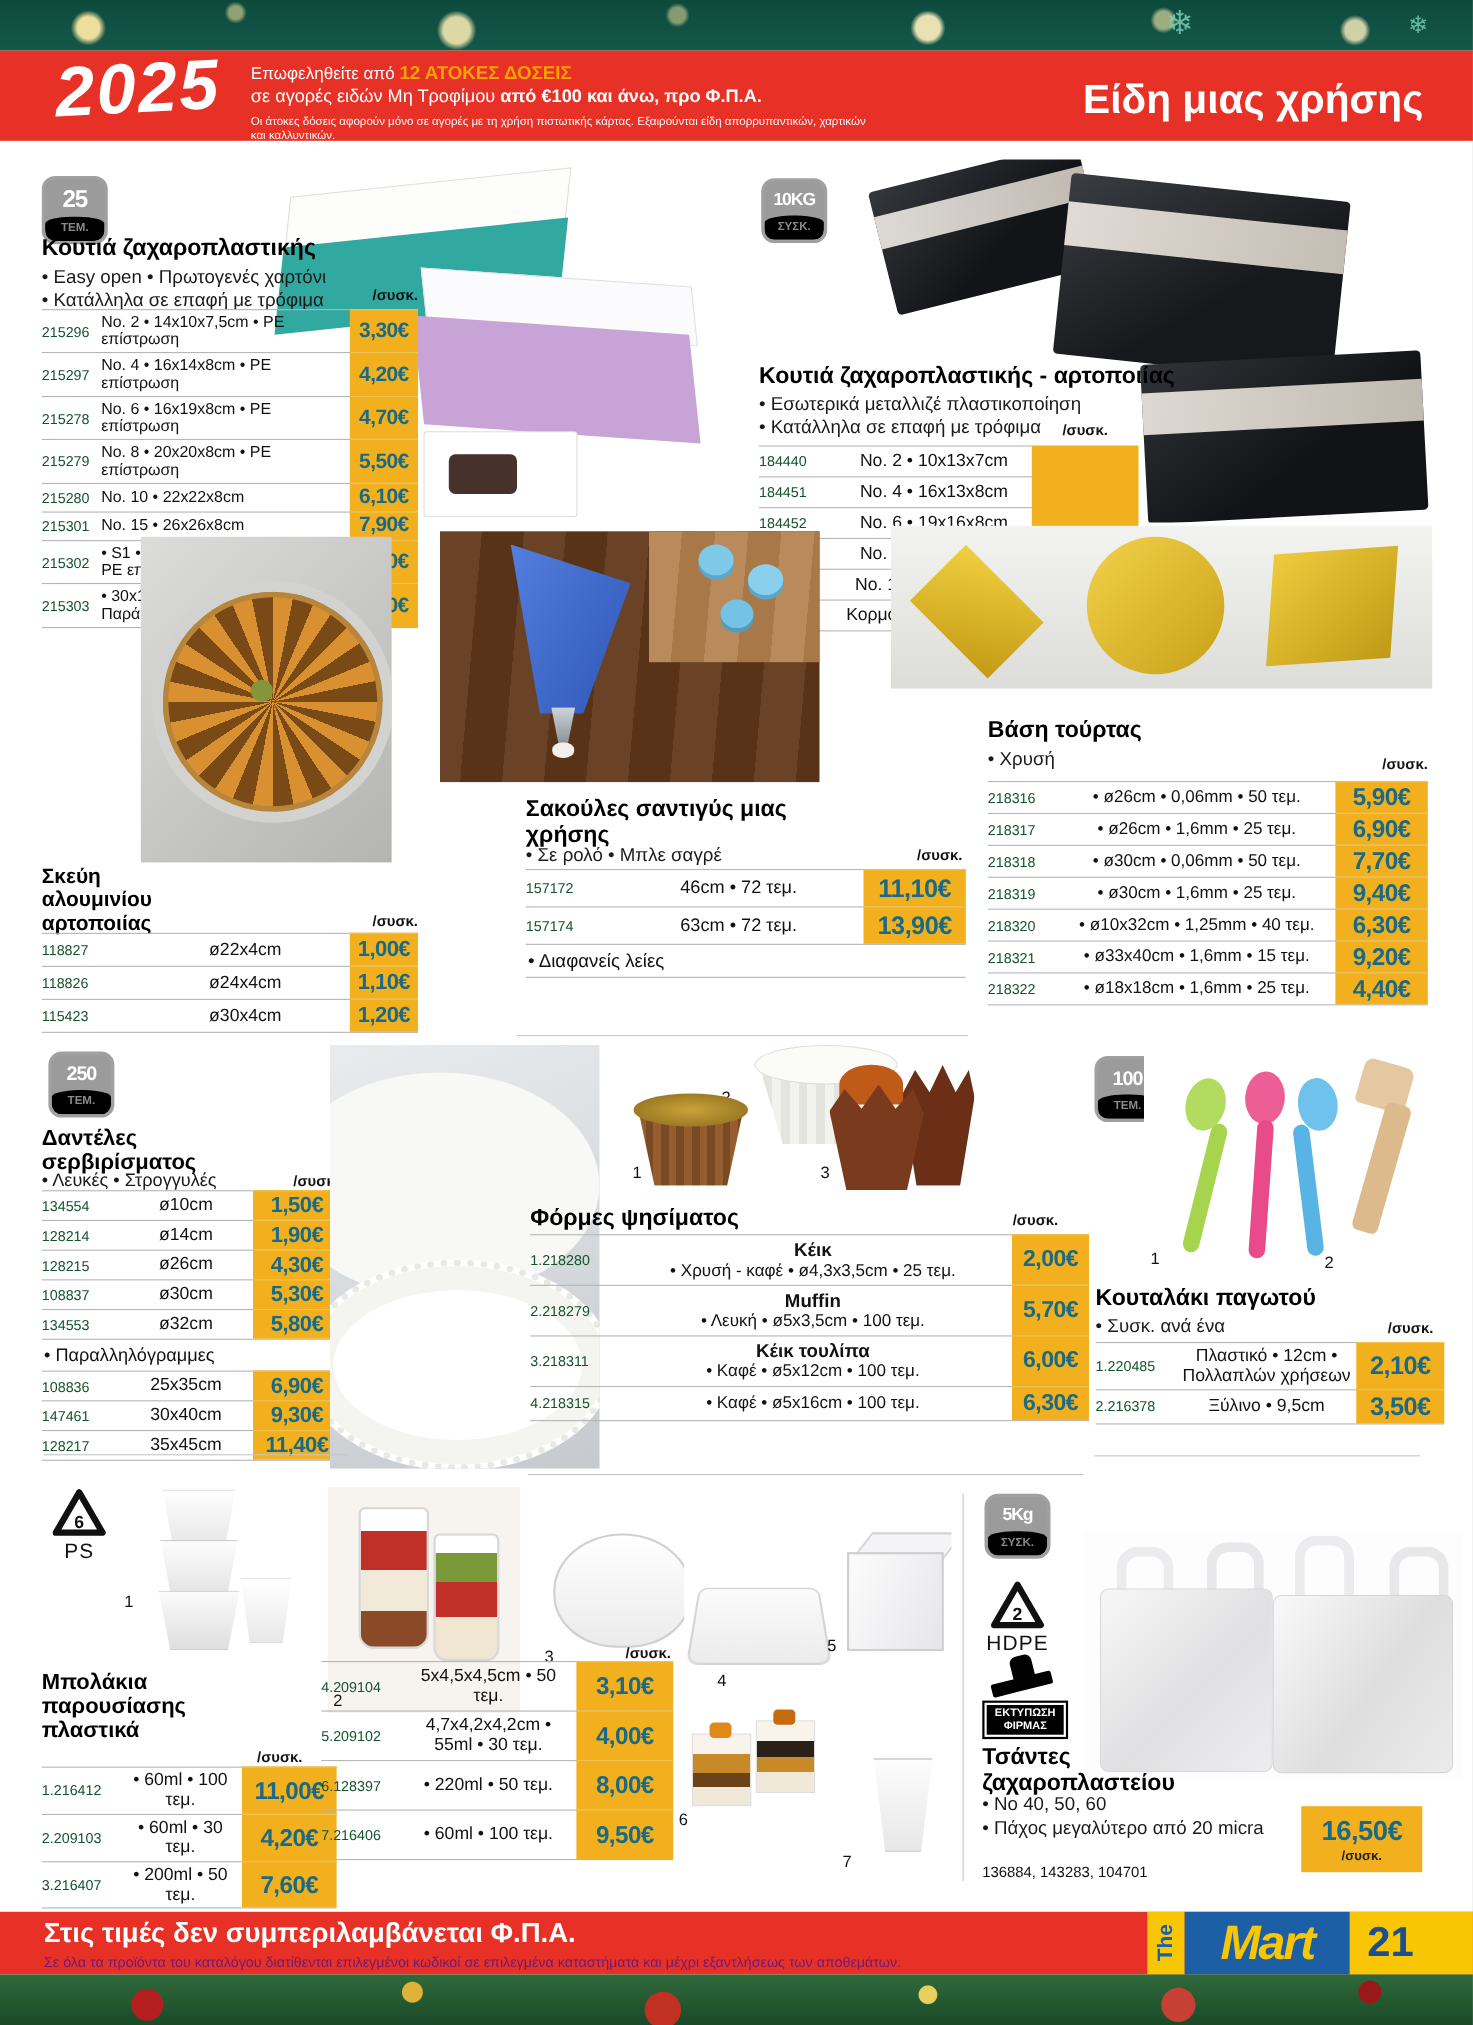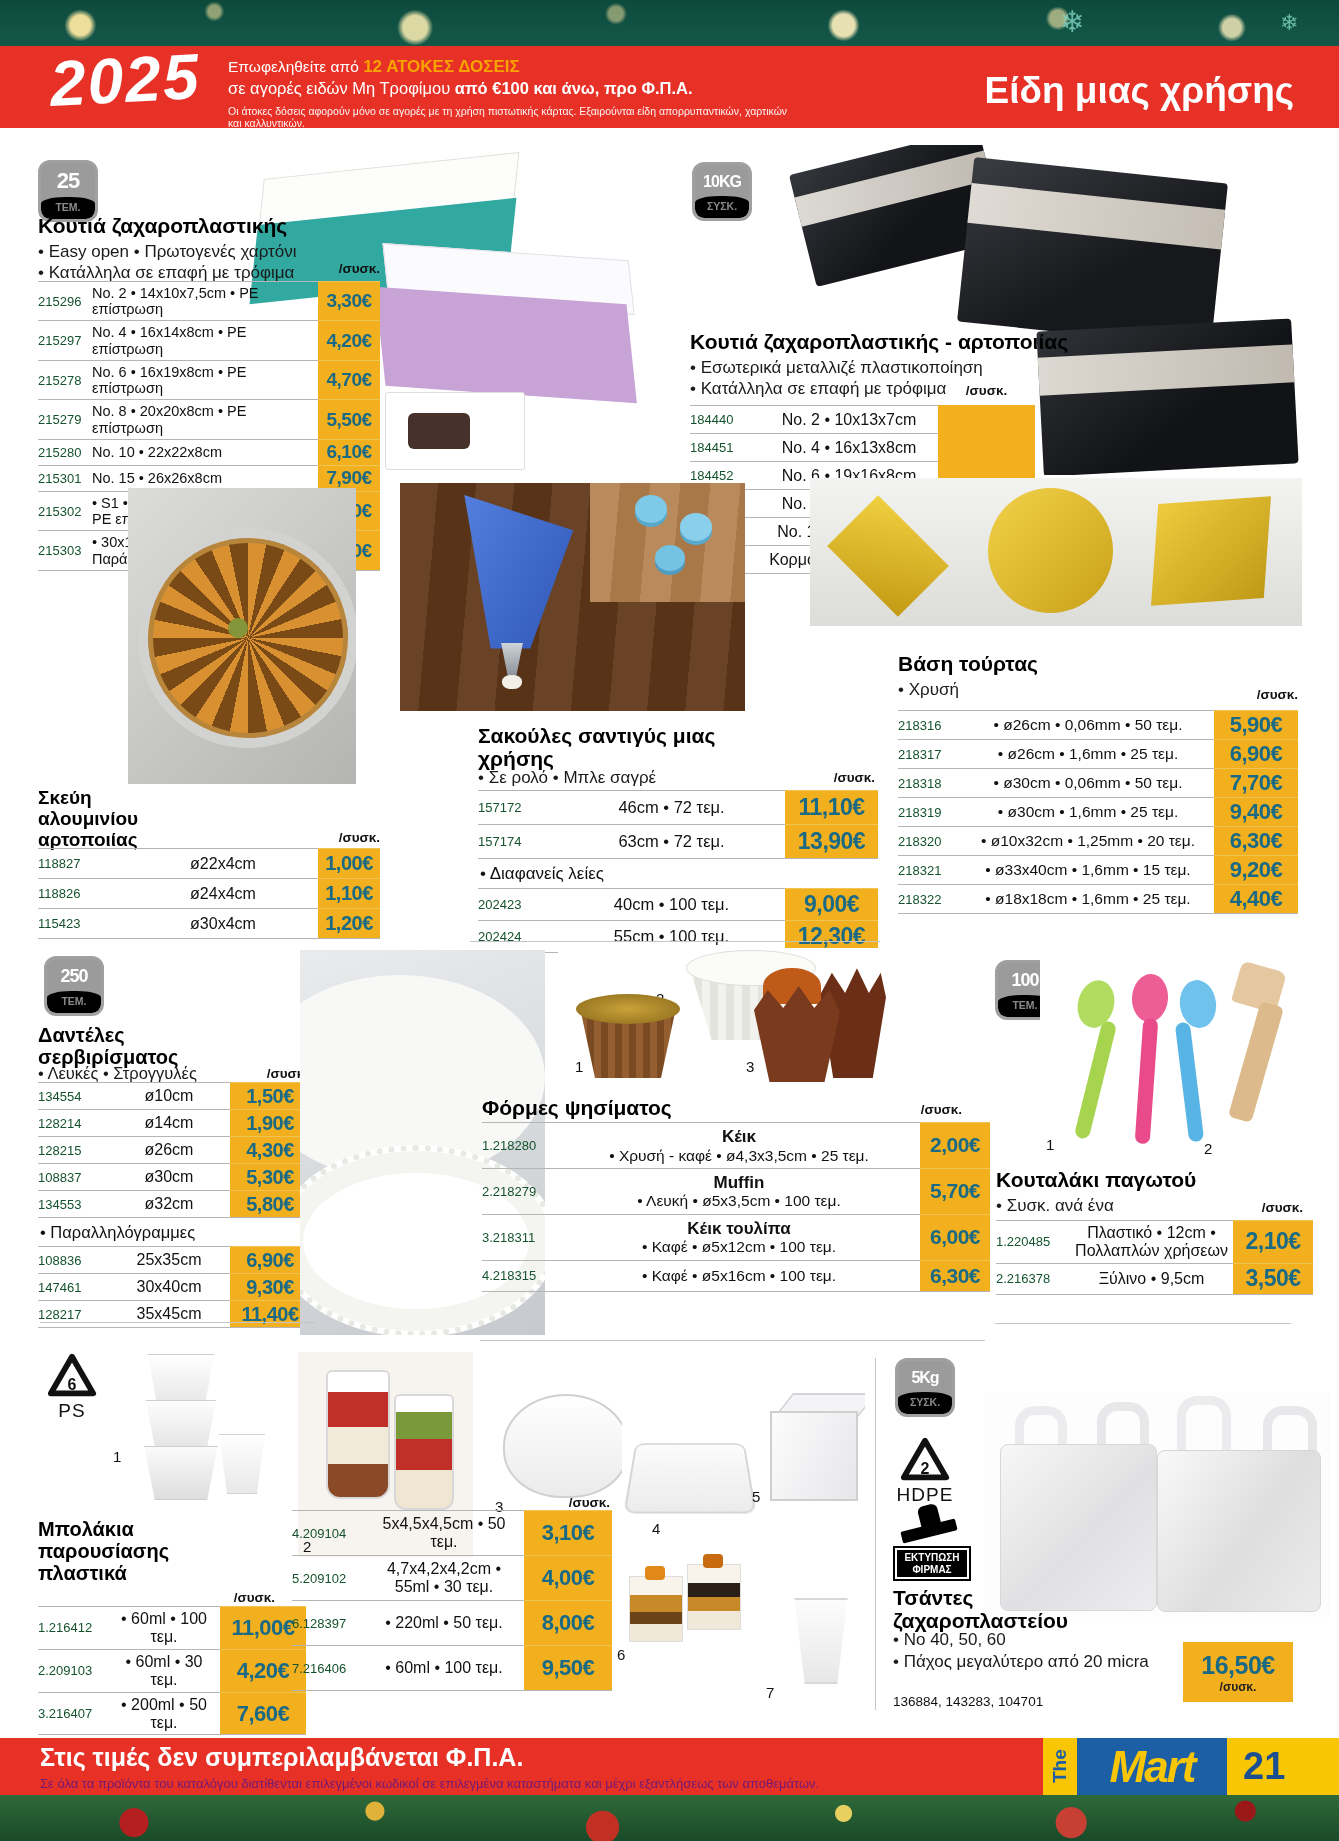--- a/index.html
+++ b/index.html
@@ -285,34 +285,20 @@
           <span class="price">11,10€</span>
         </div>
 
         <div class="r" style="min-height:33px;">
           <span class="code">157174</span>
           <span class="desc" style="font-size:16.5px;">63cm • 72 τεμ.</span>
           <span class="price">13,90€</span>
         </div>
       </div>
     <div class="sub">• Διαφανείς λείες</div>
-    <div>
-
-        <div class="r" style="min-height:31px;">
-          <span class="code">202423</span>
-          <span class="desc" style="font-size:16.5px;">40cm • 100 τεμ.</span>
-          <span class="price">9,00€</span>
-        </div>
-
-        <div class="r" style="min-height:31px;">
-          <span class="code">202424</span>
-          <span class="desc" style="font-size:16.5px;">55cm • 100 τεμ.</span>
-          <span class="price">12,30€</span>
-        </div>
-      </div>
   </div>
 
   <div class="photo" style="left:810px;top:478px;width:492px;height:148px;background:linear-gradient(180deg,#f3f3f1,#dcdcd8);">
     <div class="ph" style="left:28px;top:28px;width:100px;height:100px;background:linear-gradient(135deg,#f0d040,#c49a14);transform:rotate(45deg) scaleY(.72);"></div>
     <div class="ph" style="left:178px;top:10px;width:125px;height:125px;border-radius:50%;background:linear-gradient(135deg,#f2d24a,#c8a018);"></div>
     <div class="ph" style="left:345px;top:22px;width:112px;height:102px;background:linear-gradient(135deg,#eecb3e,#c09a16);transform:skewX(-8deg) rotate(-4deg);"></div>
   </div>
   <div class="abs blk-title" style="left:898px;top:652px;">Βάση τούρτας</div>
   <div class="abs bullet" style="left:898px;top:680px;">• Χρυσή</div>
   <div class="abs pp" style="left:1213px;top:687px;width:85px;">/συσκ.</div>
@@ -337,21 +323,21 @@
       </div>
 
       <div class="r" style="min-height:28px;">
         <span class="code">218319</span>
         <span class="desc" style="font-size:15.5px;max-width:250px;margin:0 auto;">• ø30cm • 1,6mm • 25 τεμ.</span>
         <span class="price">9,40€</span>
       </div>
 
       <div class="r" style="min-height:28px;">
         <span class="code">218320</span>
-        <span class="desc" style="font-size:15.5px;max-width:250px;margin:0 auto;">• ø10x32cm • 1,25mm • 20 τεμ.</span>
+        <span class="desc" style="font-size:15.5px;max-width:250px;margin:0 auto;">• ø10x32cm • 1,25mm • 40 τεμ.</span>
         <span class="price">6,30€</span>
       </div>
 
       <div class="r" style="min-height:28px;">
         <span class="code">218321</span>
         <span class="desc" style="font-size:15.5px;max-width:250px;margin:0 auto;">• ø33x40cm • 1,6mm • 15 τεμ.</span>
         <span class="price">9,20€</span>
       </div>
 
       <div class="r" style="min-height:28px;">

